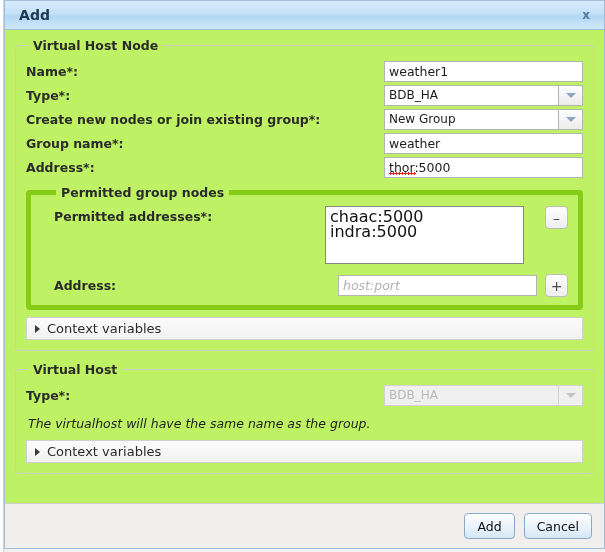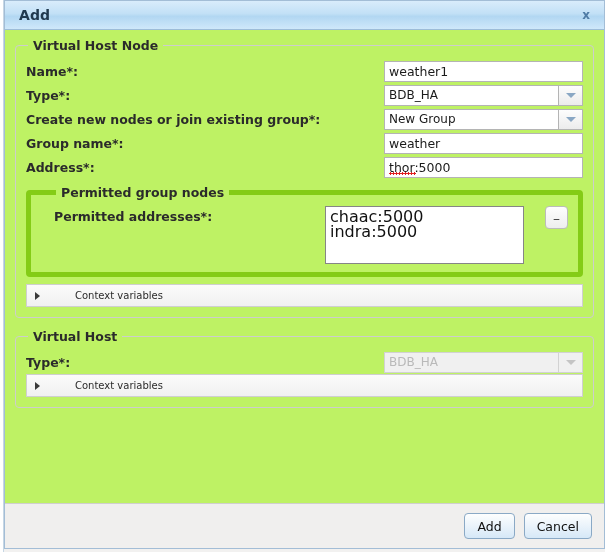--- a/index.html
+++ b/index.html
@@ -280,23 +280,22 @@
     cursor: pointer;
   }
   .ctx-bar .tri {
     width: 0; height: 0;
     border-top: 4px solid transparent;
     border-bottom: 4px solid transparent;
     border-left: 5px solid #3a3a3a;
     margin-right: 7px;
   }
   .ctx-bar .ctx-label {
-    font-size: 10px;
-    color: #2b2b2b;
-    margin-left: 28px;
+    font-size: 13px;
+    color: #2b2b2b;
   }
 
   .note {
     font-size: 12.5px;
     font-style: italic;
     color: #1f1f1f;
     margin: 9px 0 9px 2px;
   }
 
   
@@ -413,20 +412,28 @@
           <div class="list-row">
             <span class="lbl">Permitted addresses*:</span>
             <span class="spacer"></span>
             <div class="listbox">
               <div class="item">chaac:5000</div>
               <div class="item">indra:5000</div>
             </div>
             <div class="sq-btn">–</div>
           </div>
 
+          <div class="addr-row">
+            <span class="lbl">Address:</span>
+            <span class="spacer"></span>
+            <span class="field-wrap">
+              <input class="txt" type="text" placeholder="host:port" style="">
+            </span>
+            <div class="sq-btn">+</div>
+          </div>
         </fieldset>
 
         <div class="ctx-bar">
           <span class="tri"></span>
           <span class="ctx-label">Context variables</span>
         </div>
       </fieldset>
 
       <fieldset class="group">
         <legend>Virtual Host</legend>
@@ -437,20 +444,21 @@
           <span class="field-wrap">
             <span class="combo disabled">
               <span class="combo-text">BDB_HA</span>
               <span class="combo-arrow">
                   <i></i>
                 </span>
             </span>
           </span>
         </div>
 
+        <div class="note">The virtualhost will have the same name as the group.</div>
 
         <div class="ctx-bar">
           <span class="tri"></span>
           <span class="ctx-label">Context variables</span>
         </div>
       </fieldset>
 
     </div>
 
     <div class="footer">

